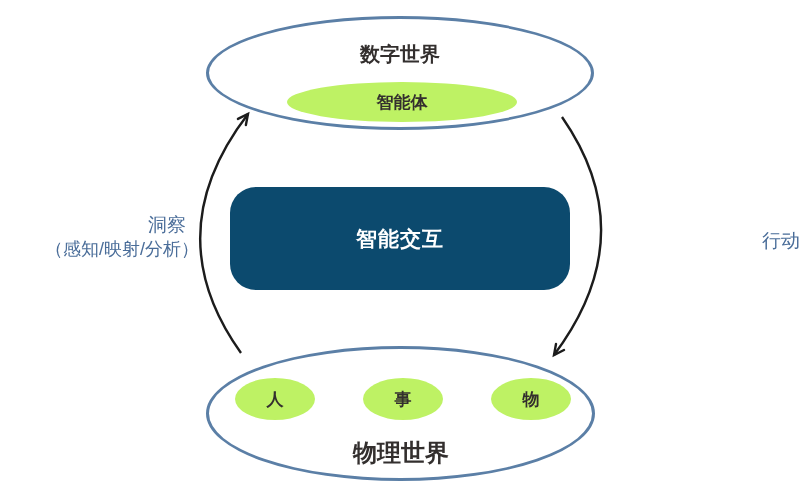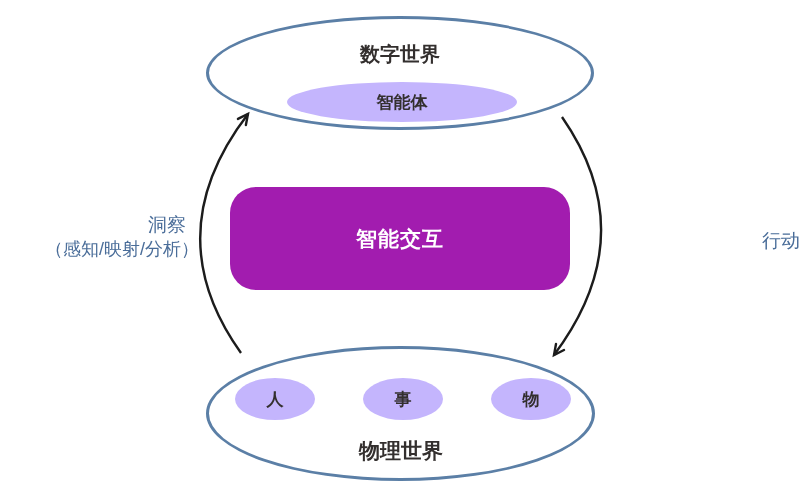--- a/index.html
+++ b/index.html
@@ -20,40 +20,40 @@
   }
   .ellipse-top   { left: 206px; top: 16px;  width: 388px; height: 114px; }
   .ellipse-bottom{ left: 206px; top: 346px; width: 389px; height: 135px; }
 
   .label-dark {
     color: #332f2e;
     font-weight: bold;
     text-align: center;
   }
   .digital-label  { left: 300px; top: 41px;  width: 200px; font-size: 20px; }
-  .physical-label { left: 301px; top: 437px; width: 200px; font-size: 21px; }
+  .physical-label { left: 301px; top: 437px; width: 200px; font-size: 24px; }
 
   .small-ellipse {
-    background: #c4b5fd;
+    background: #bef264;
     border-radius: 50%;
     display: flex;
     align-items: center;
     justify-content: center;
     color: #332f2e;
     font-weight: bold;
     font-size: 17px;
   }
   .agent-ellipse { left: 287px; top: 82px; width: 230px; height: 40px; }
   .entity-1 { left: 235px; top: 378px; width: 80px; height: 42px; }
   .entity-2 { left: 363px; top: 378px; width: 80px; height: 42px; }
   .entity-3 { left: 491px; top: 378px; width: 80px; height: 42px; }
 
   .interaction-rect {
     left: 230px; top: 187px; width: 340px; height: 103px;
-    background: #a21caf;
+    background: #0c4a6e;
     border-radius: 26px;
     display: flex;
     align-items: center;
     justify-content: center;
     color: #ffffff;
     font-weight: bold;
     font-size: 21px;
     letter-spacing: 1px;
   }
 

